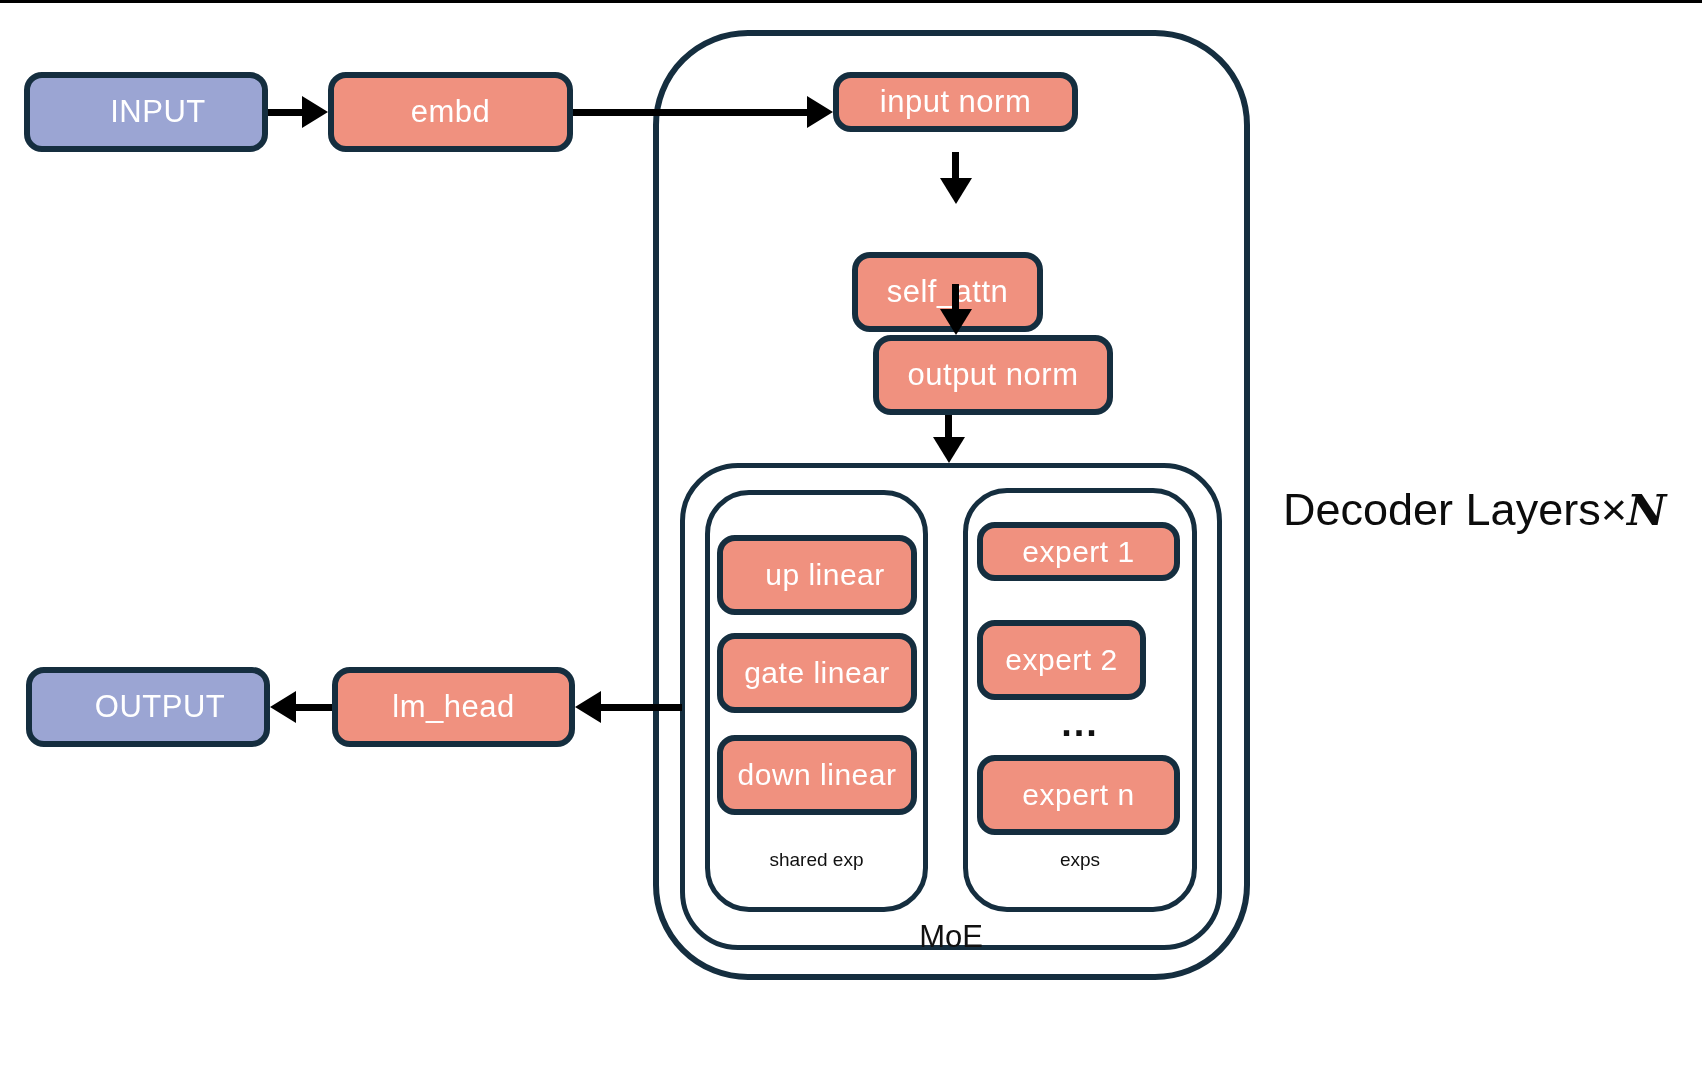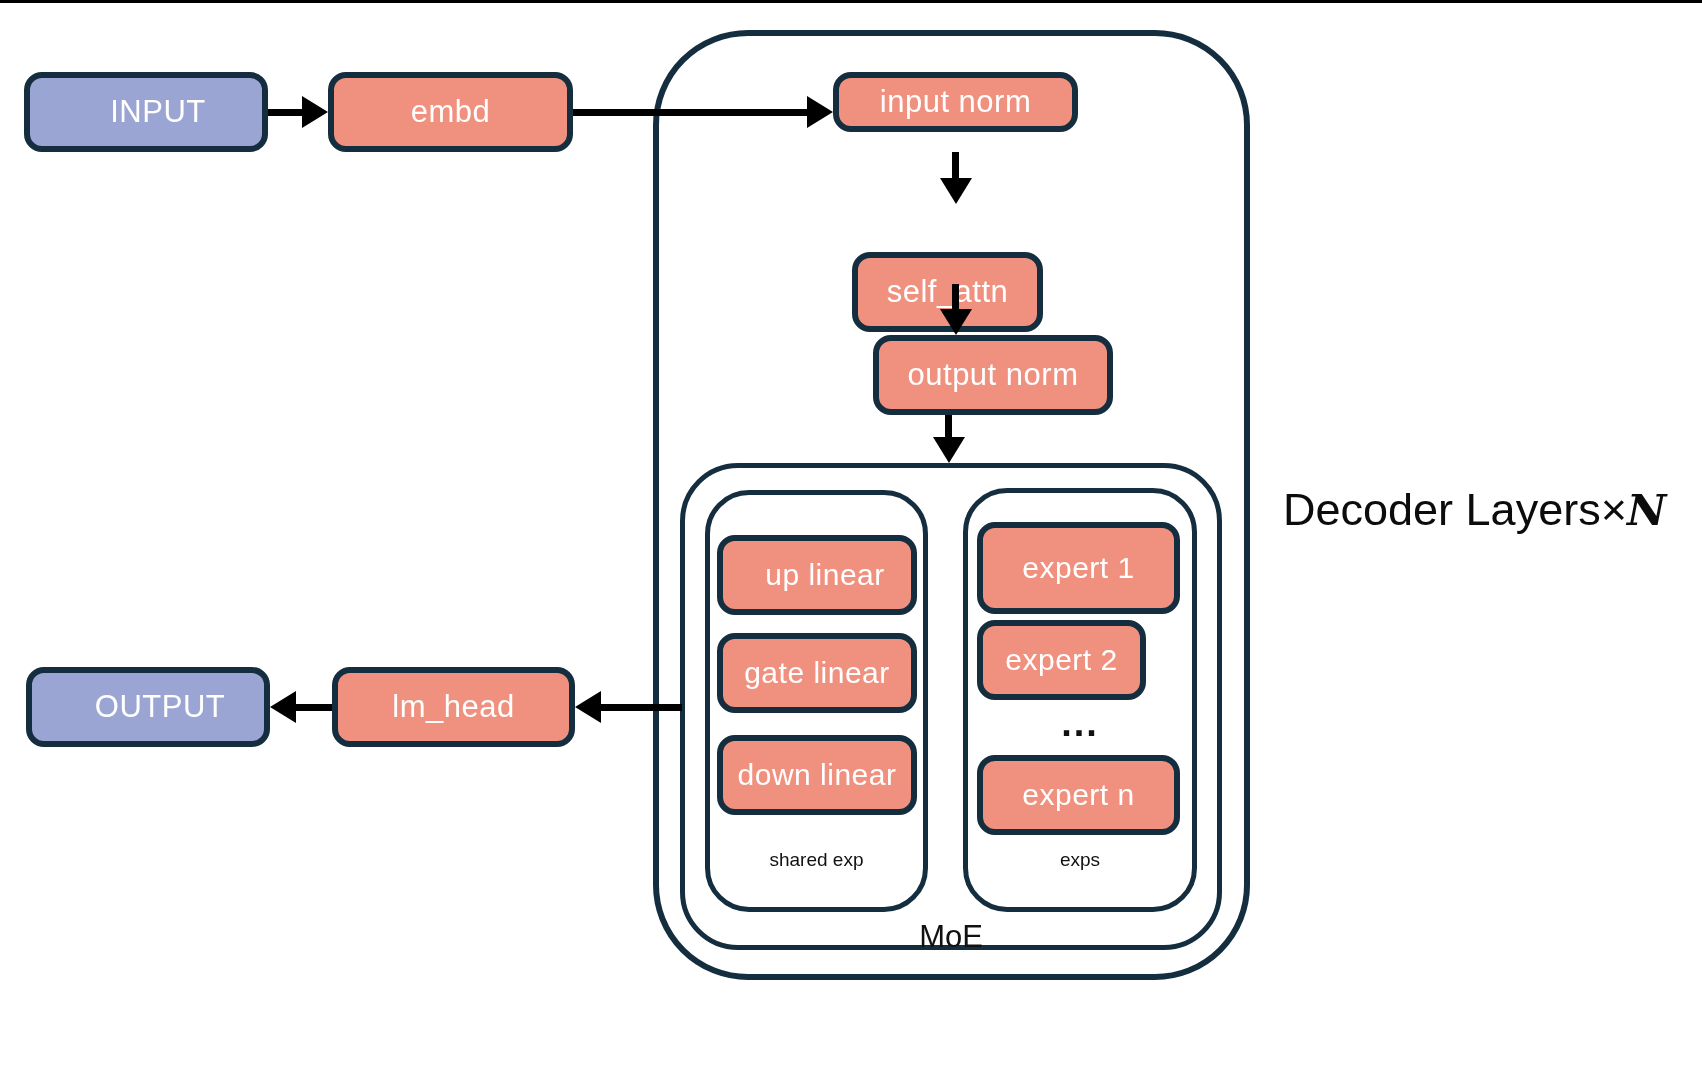--- a/index.html
+++ b/index.html
@@ -31,21 +31,21 @@
   .purple{background:var(--box-purple,#9ba5d3);padding-left:24px;}
 
   .n-input{left:24px;top:72px;width:244px;height:80px;}
   .n-embd{left:328px;top:72px;width:245px;height:80px;}
   .n-inputnorm{left:833px;top:72px;width:245px;height:60px;}
   .n-selfattn{left:852px;top:204px;width:191px;height:80px;margin-top:48px;}
   .n-outputnorm{left:828px;top:335px;width:240px;height:80px;margin-left:45px;}
   .n-up{left:717px;top:535px;width:200px;height:80px;font-size:30px;padding-left:16px;}
   .n-gate{left:717px;top:633px;width:200px;height:80px;font-size:30px;}
   .n-down{left:717px;top:735px;width:200px;height:80px;font-size:30px;}
-  .n-e1{left:977px;top:522px;width:203px;height:92px;font-size:30px;}
+  .n-e1{left:977px;top:522px;width:203px;height:59px;font-size:30px;}
   .n-e2{left:977px;top:620px;width:169px;height:80px;font-size:30px;}
   .n-en{left:977px;top:755px;width:203px;height:80px;font-size:30px;}
   .n-output{left:26px;top:667px;width:244px;height:80px;}
   .n-lmhead{left:332px;top:667px;width:243px;height:80px;}
 
   .dots{
     position:absolute;left:1040px;top:698px;width:80px;height:50px;
     display:flex;align-items:center;justify-content:center;
     color:var(--label-black,#111);font-size:38px;font-weight:bold;letter-spacing:2px;
   }

